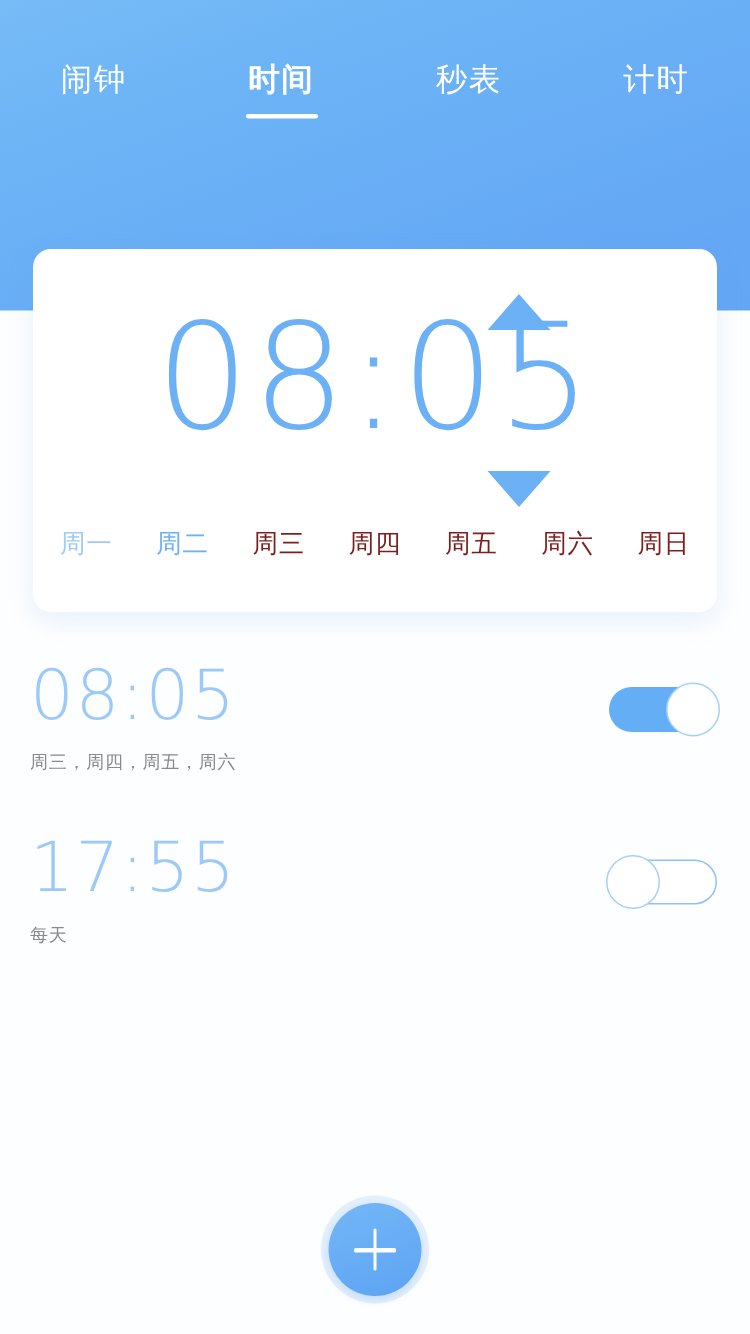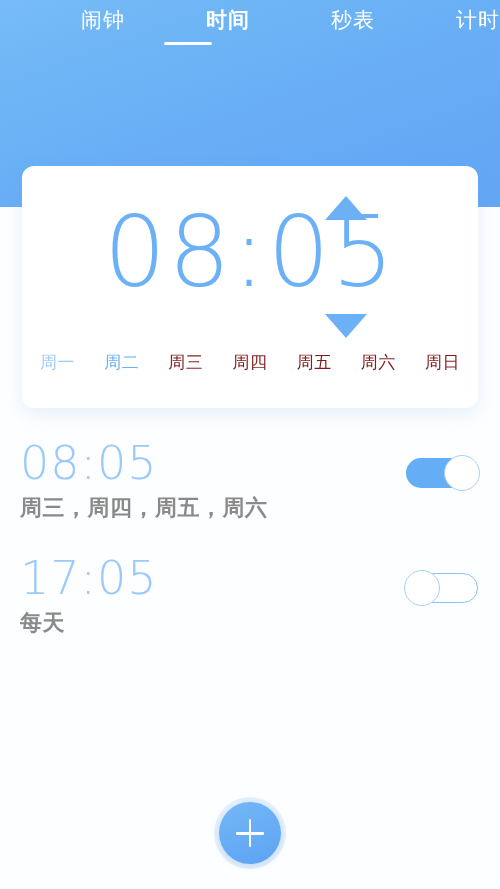--- a/index.html
+++ b/index.html
@@ -38,23 +38,24 @@
     height: 52px;
     display: flex;
     align-items: flex-start;
   }
   .tab {
     flex: 1 1 0;
     position: relative;
     height: 52px;
     display: flex;
     flex-direction: column;
-    align-items: flex-end;
+    align-items: center;
     justify-content: flex-start;
     cursor: pointer;
+    margin-top: 34px;
   }
   .tab-label {
     margin-top: 7px;
     font-size: 21px;
     line-height: 26px;
     color: #ffffff;
     letter-spacing: 1px;
     font-weight: 400;
   }
   .tab.active .tab-label {
@@ -176,25 +177,24 @@
     letter-spacing: 1px;
     font-family: "DejaVu Sans", "Liberation Sans", sans-serif;
   }
   .alarm-item.on .alarm-time {
     color: #9cc9f8;
   }
   .alarm-days {
     position: absolute;
     left: 20px;
     top: 72px;
-    font-size: 22px;
+    font-size: 12px;
     line-height: 22px;
     color: #8a8a8a;
     letter-spacing: 0.5px;
-    font-weight: bold;
   }
   .toggle {
     position: absolute;
     right: 22px;
     top: 33px;
     width: 72px;
     height: 30px;
     cursor: pointer;
   }
   .toggle-track {
@@ -327,21 +327,21 @@
       <div class="alarm-time">08:05</div>
       <div class="alarm-days">周三，周四，周五，周六</div>
       <div class="toggle on">
         <div class="toggle-track"></div>
         <div class="toggle-knob"></div>
       </div>
     </div>
 
 
     <div class="alarm-item off">
-      <div class="alarm-time">17:05</div>
+      <div class="alarm-time">17:55</div>
       <div class="alarm-days">每天</div>
       <div class="toggle off">
         <div class="toggle-track"></div>
         <div class="toggle-knob"></div>
       </div>
     </div>
 
   </div>
 
   <div class="fab-wrap">

